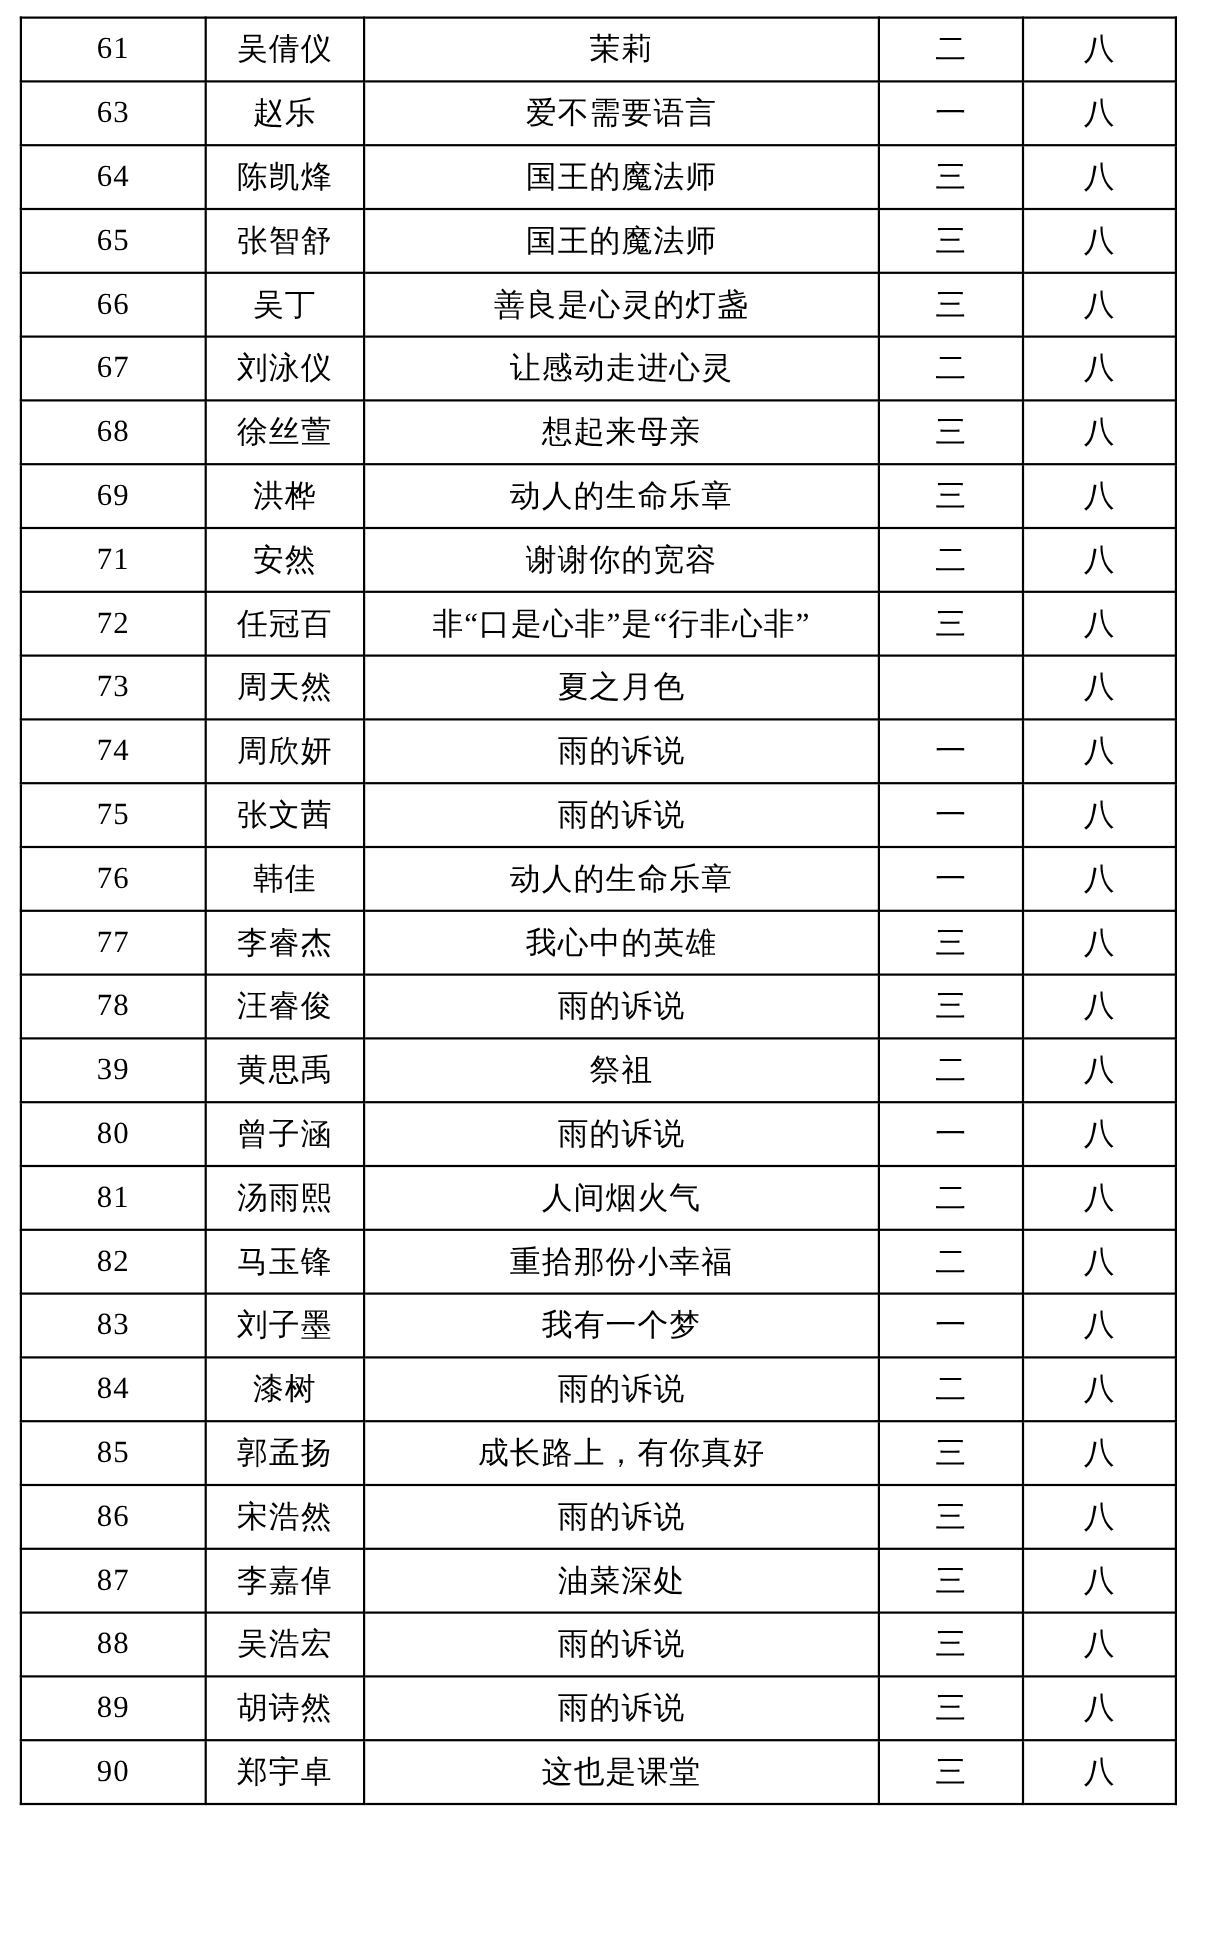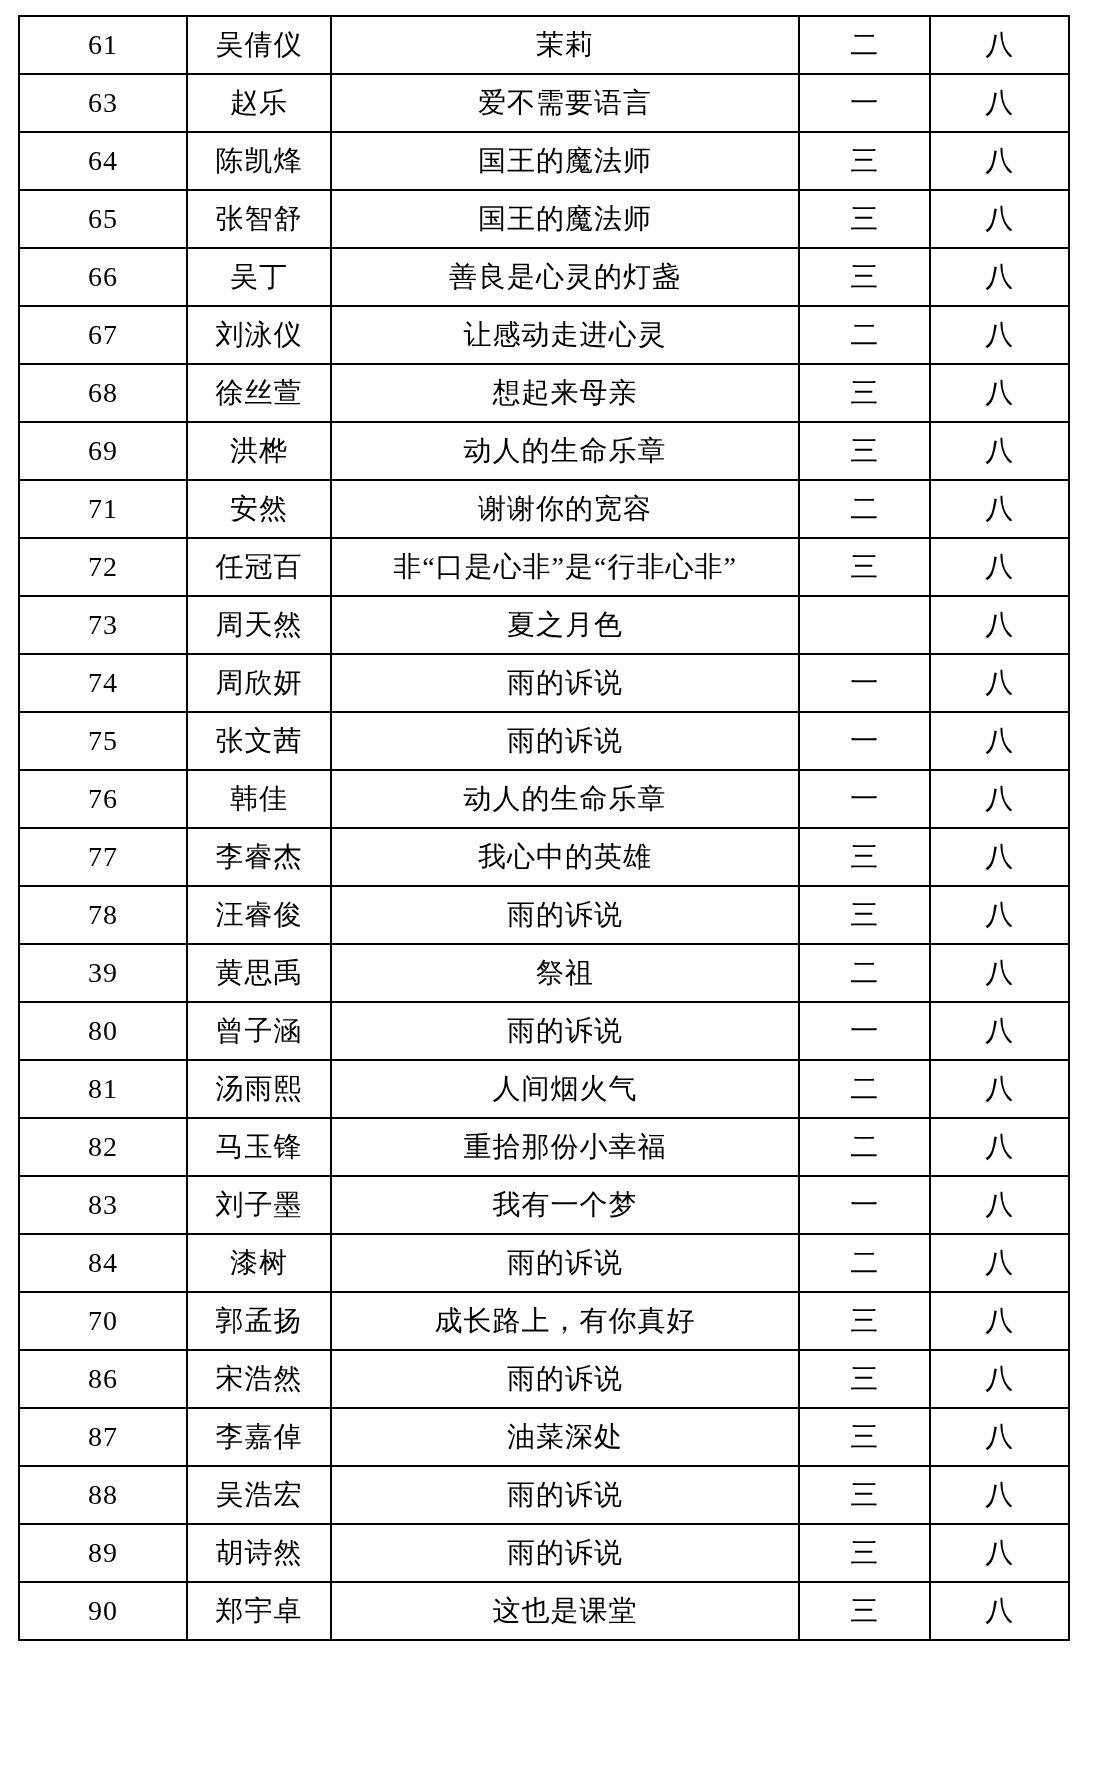--- a/index.html
+++ b/index.html
@@ -198,21 +198,21 @@
           <td>八</td>
         </tr>
         <tr>
           <td>84</td>
           <td>漆树</td>
           <td>雨的诉说</td>
           <td>二</td>
           <td>八</td>
         </tr>
         <tr>
-          <td>70</td>
+          <td>85</td>
           <td>郭孟扬</td>
           <td>成长路上，有你真好</td>
           <td>三</td>
           <td>八</td>
         </tr>
         <tr>
           <td>86</td>
           <td>宋浩然</td>
           <td>雨的诉说</td>
           <td>三</td>

